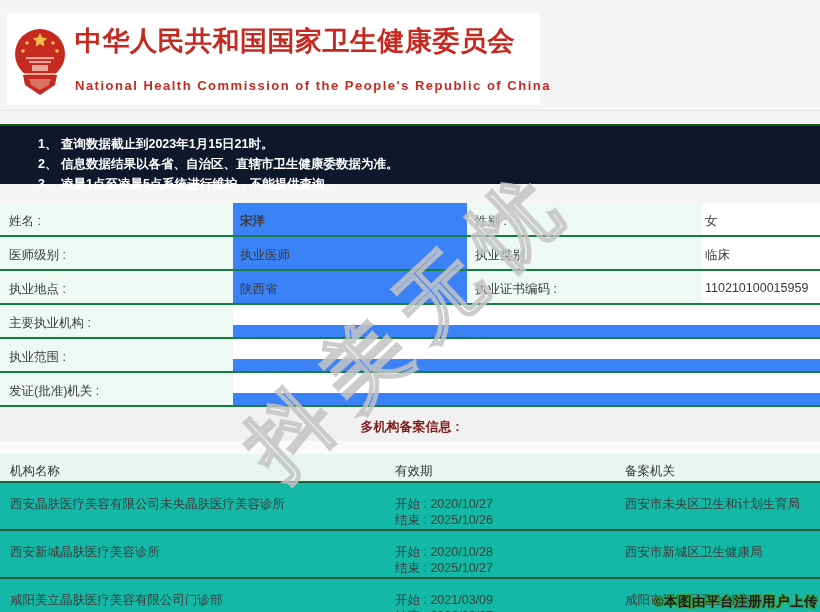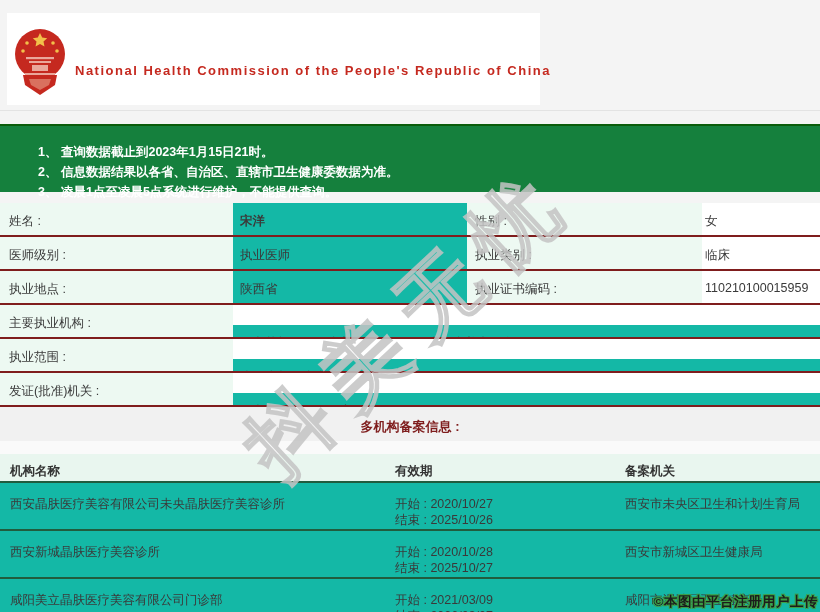--- a/index.html
+++ b/index.html
@@ -25,51 +25,51 @@
   .title-en {
     color:#c5291f; font-size:13px; font-weight:bold; letter-spacing:1.5px;
     margin-top:22px; white-space:nowrap;
   }
   .header-divider {
     position:absolute; top:110px; left:0; width:820px; height:1px; background:#e3e3e3;
   }
 
   
   .notice {
-    position:absolute; top:124px; left:0; width:820px; height:68px;
-    background:#15803d; border-top:2px solid #0a5c0a;
-    padding:16px 0 0 38px;
+    position:absolute; top:124px; left:0; width:820px; height:60px;
+    background:#0f172a; border-top:2px solid #0a5c0a;
+    padding:8px 0 0 38px;
   }
   .notice-line {
     color:#ffffff; font-size:12.5px; font-weight:bold; line-height:20px;
     white-space:nowrap;
   }
 
   
   .content { position:absolute; top:203px; left:0; width:820px; }
-  .info-row { display:flex; background:#ffffff; border-bottom:2px solid #7f1d1d; height:34px; }
+  .info-row { display:flex; background:#ffffff; border-bottom:2px solid #15803d; height:34px; }
   .cell { font-size:12.5px; padding-top:10px; white-space:nowrap; overflow:hidden; }
   .cell-label  { background:#edf9f2; width:233px; padding-left:9px; }
-  .cell-value  { background:#14b8a6; width:234px; padding-left:7px; }
+  .cell-value  { background:#3b82f6; width:234px; padding-left:7px; }
   .cell-label2 { background:#edf9f2; width:235px; padding-left:8px; }
   .cell-value2 { background:#ffffff; flex:1; padding-left:3px; }
   .cell-value.wide { flex:1;margin-top:20px; }
   .bold { font-weight:bold; }
 
   
   .section-bar {
     height:34px; background:#f1f1f1; text-align:center; padding-top:11px;
     font-size:13px; font-weight:bold; color:#7f1d1d;
   }
   .table-gap { height:13px; background:#fafafa; }
 
   
   .org-header {
     display:flex; background:#e9f6ef; border-bottom:2px solid #215c3e;
-    height:29px; font-weight:bold; font-size:12.5px; color:#333;
+    height:29px; font-weight:normal; font-size:12.5px; color:#333;
   }
   .org-row {
     display:flex; background:#14b8a6; border-bottom:2px solid #215c3e;
     height:48px; font-size:12.5px;
   }
   .org-row:last-child { border-bottom:none; }
   .oc1 { width:395px; padding:9px 0 0 10px; }
   .oc2 { width:230px; padding:9px 0 0 0; }
   .oc3 { flex:1; padding:9px 0 0 0; }
   .org-row .oc1, .org-row .oc2, .org-row .oc3 { padding-top:13px; line-height:16px; }
@@ -105,20 +105,21 @@
     <circle cx="40" cy="16" r="1.8" fill="#f2c04a"></circle>
     <circle cx="10" cy="24" r="1.8" fill="#f2c04a"></circle>
     <circle cx="44" cy="24" r="1.8" fill="#f2c04a"></circle>
     <rect x="13" y="30" width="28" height="2.2" fill="#eaa79b"></rect>
     <rect x="16" y="34" width="22" height="2" fill="#eaa79b"></rect>
     <rect x="19" y="38" width="16" height="6" fill="#eaa79b"></rect>
     <rect x="12" y="46" width="30" height="2" fill="#eaa79b"></rect>
     <path d="M16 52 L38 52 L36 58 L27 63 L18 58 Z" fill="#d9715f"></path>
   </svg>
   <div class="titles">
+    <div class="title-cn">中华人民共和国国家卫生健康委员会</div>
     <div class="title-en">National Health Commission of the People's Republic of China</div>
   </div>
 </div>
 <div class="header-divider"></div>
 
 <div class="notice">
   <div class="notice-line">1、 查询数据截止到2023年1月15日21时。</div>
   <div class="notice-line">2、 信息数据结果以各省、自治区、直辖市卫生健康委数据为准。</div>
   <div class="notice-line">3、 凌晨1点至凌晨5点系统进行维护，不能提供查询。</div>
 </div>

